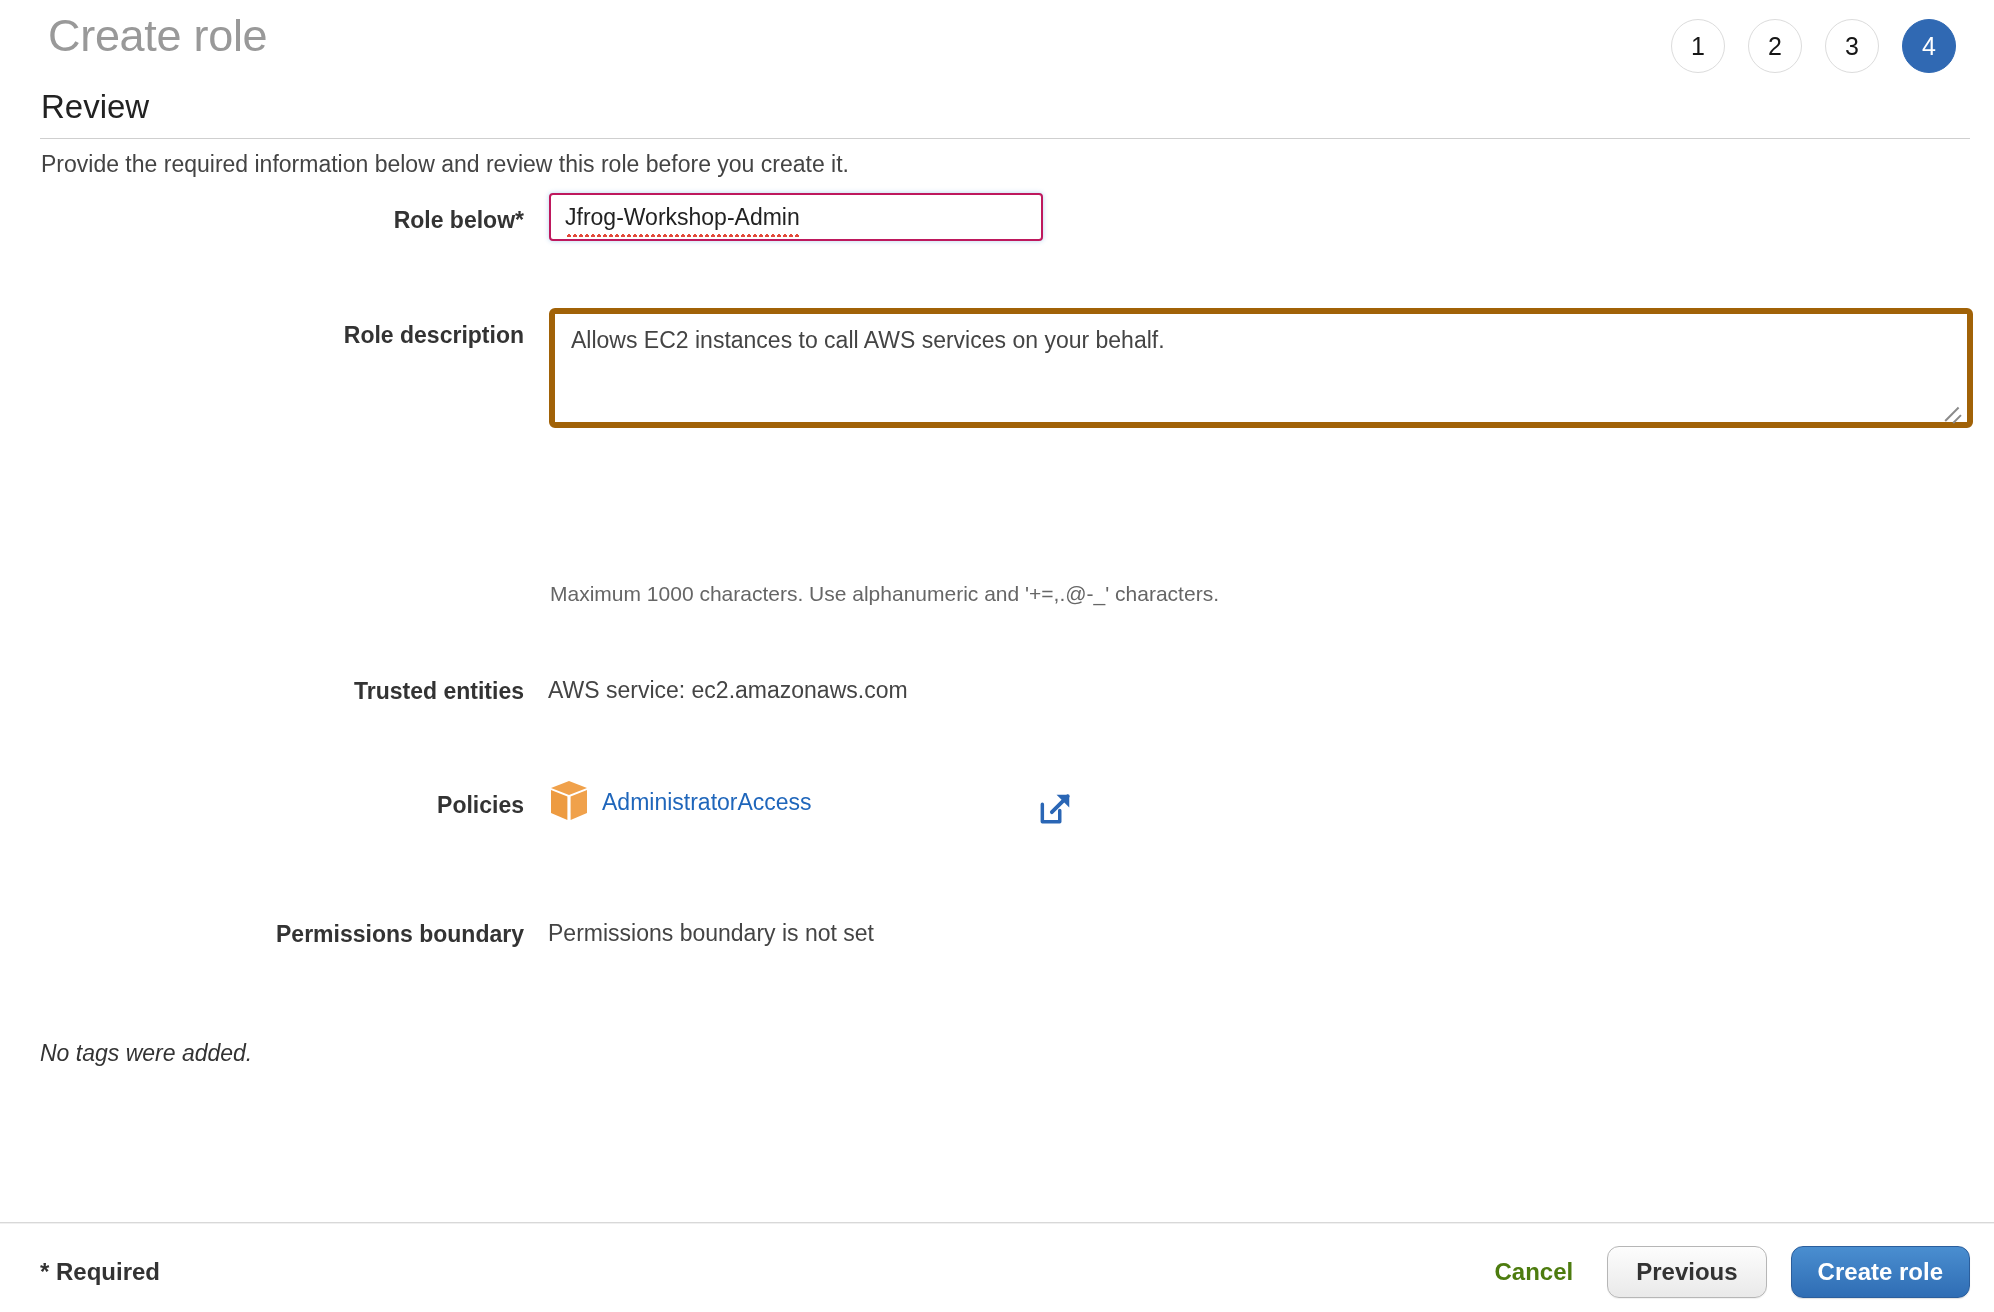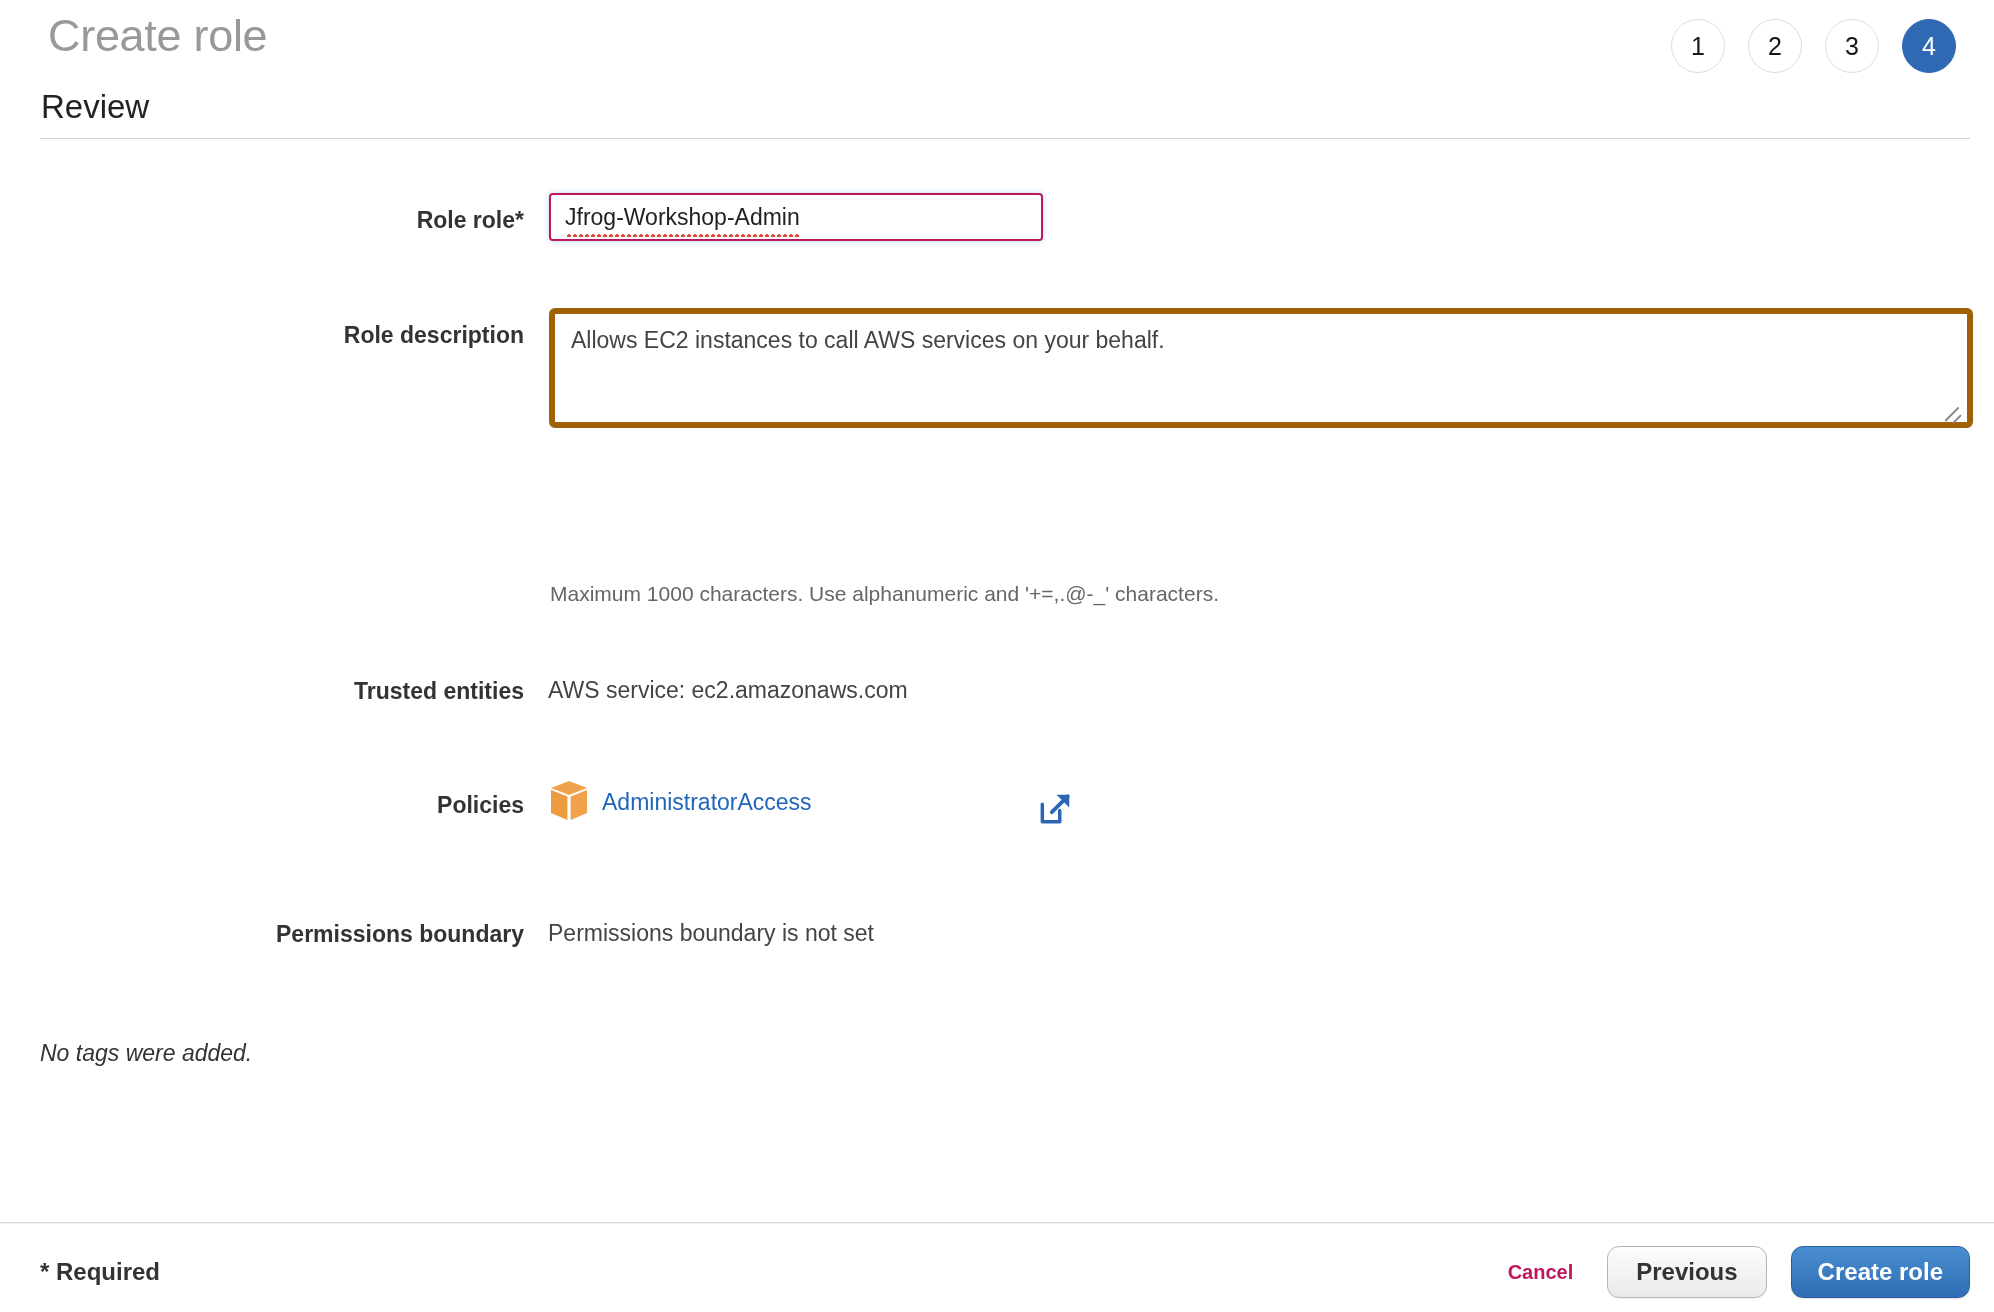--- a/index.html
+++ b/index.html
@@ -212,23 +212,23 @@
   }
   .btns {
     position: absolute;
     right: 24px; top: 1272px;
     transform: translateY(-50%);
     display: flex;
     align-items: center;
     gap: 24px;
   }
   .btn-link {
-    font-size: 20px;
+    font-size: 24px;
     font-weight: bold;
-    color: #be185d;
+    color: #4d7c0f;
     background: none;
     border: none;
     cursor: pointer;
     font-family: "Liberation Sans", sans-serif;
     padding: 0 10px;
   }
   .btn {
     font-family: "Liberation Sans", sans-serif;
     font-size: 24px;
     font-weight: bold;
@@ -262,22 +262,23 @@
     <div class="steps">
       <div class="step">1</div>
       <div class="step">2</div>
       <div class="step">3</div>
       <div class="step active">4</div>
     </div>
   </div>
 
   <div class="sec-title">Review</div>
   <div class="rule"></div>
-
-  <div class="label" style="top:207px;">Role role*</div>
+  <div class="lede">Provide the required information below and review this role before you create it.</div>
+
+  <div class="label" style="top:207px;">Role below*</div>
   <input class="rolename-input" spellcheck="false" value="Jfrog-Workshop-Admin" style="">
   <div class="spell-underline"></div>
   <div class="hint" style="top:333px;">Use alphanumeric and '+=,.@-_' characters. Maximum 64 characters.</div>
 
   <div class="label" style="top:322px;">Role description</div>
   <textarea class="desc-area" style="">Allows EC2 instances to call AWS services on your behalf.</textarea>
   <div class="resize-grip"></div>
   <div class="hint" style="top:582px;">Maximum 1000 characters. Use alphanumeric and '+=,.@-_' characters.</div>
 
   <div class="label" style="top:678px;">Trusted entities</div>

